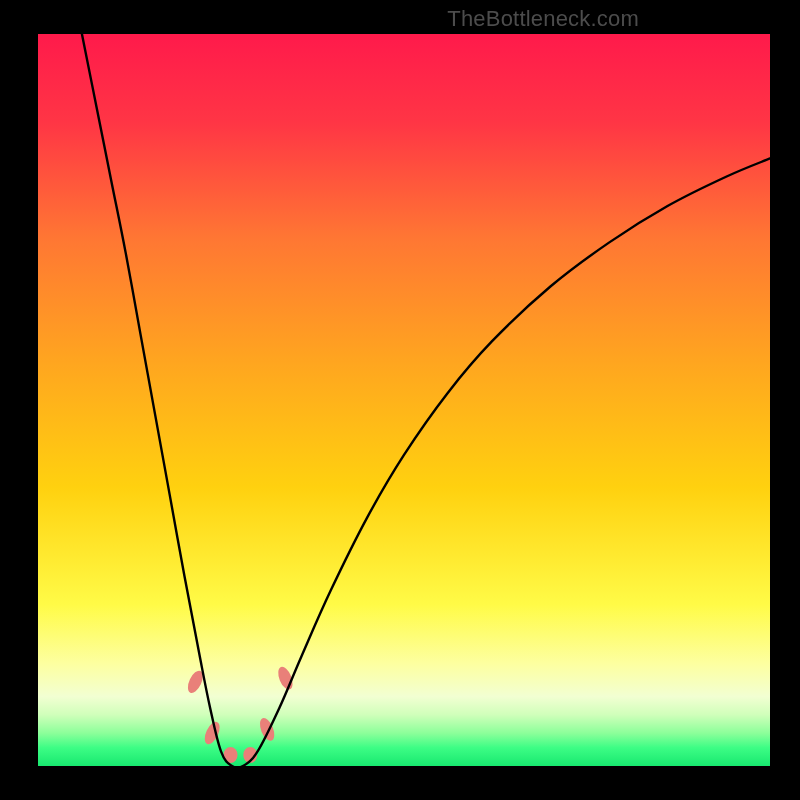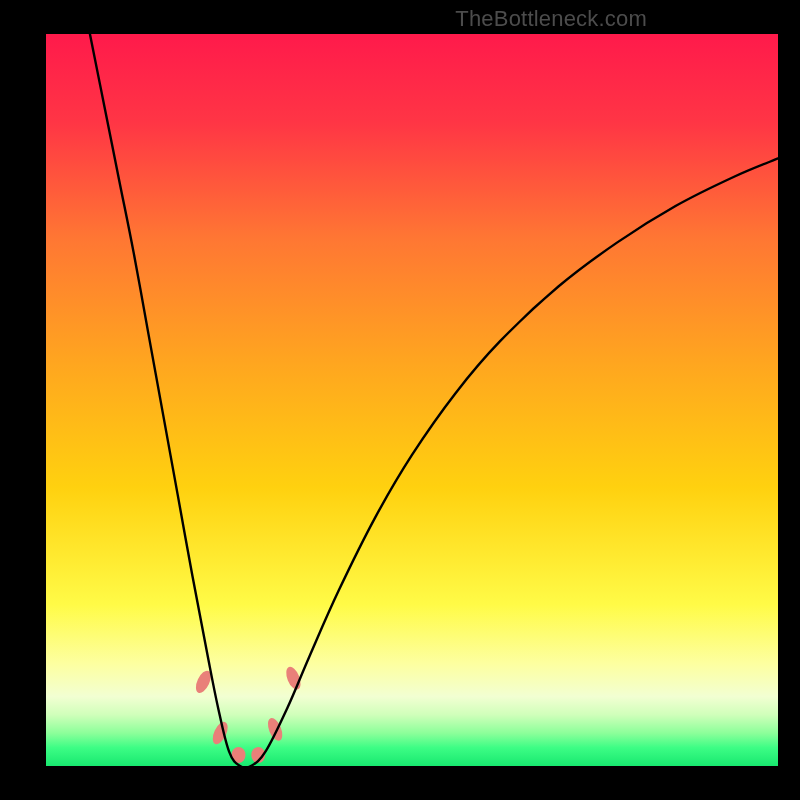--- a/index.html
+++ b/index.html
@@ -6,21 +6,21 @@
     margin: 0;
     padding: 0;
     width: 800px;
     height: 800px;
     background: #000;
     overflow: hidden;
     font-family: Arial, Helvetica, sans-serif;
   }
   .frame {
     position: absolute;
-    left: 12px;
+    left: 4px;
     top: 0;
     width: 647px;
     height: 800px;
     background: #000;
   }
   .plot-area {
     position: absolute;
     left: 34px;
     top: 34px;
     width: 732px;

